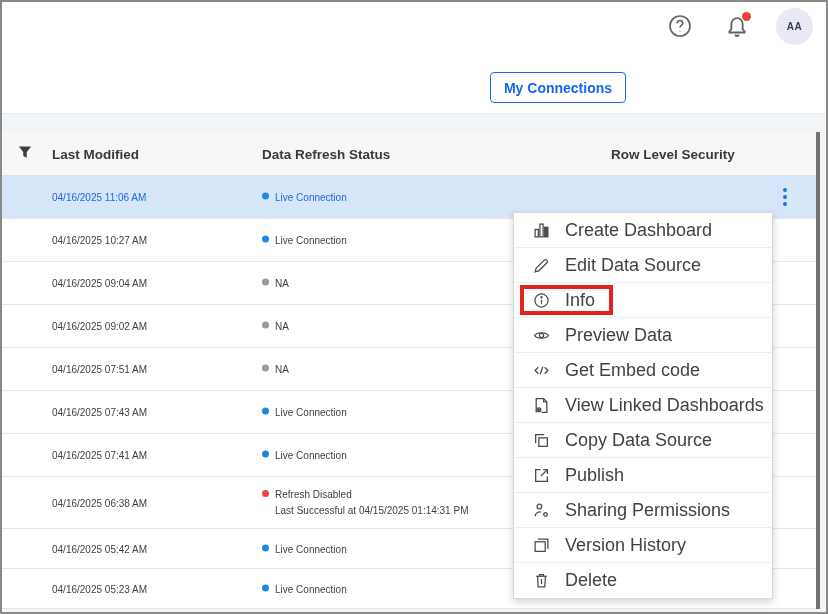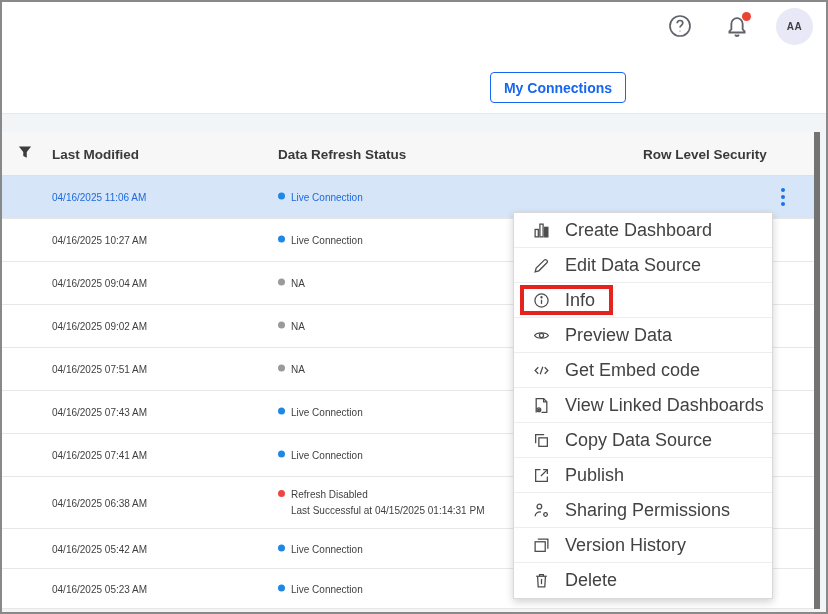--- a/index.html
+++ b/index.html
@@ -27,28 +27,28 @@
     background:#fff; border:1px solid #1766f0; color:#1766f0; }
   .btn-primary { top:69px; left:650px; width:153px; height:32px;
     background:#1766f0; border:1px solid #1766f0; color:#fff; }
   .caret-down { display:inline-block; margin-left:8px; width:0; height:0;
     border-left:5px solid transparent; border-right:5px solid transparent; border-top:5px solid #fff; }
 
   
   .content-bg { position:absolute; top:112px; left:0; right:0; bottom:0; background:#f1f5f8; }
 
   
-  .table { position:absolute; top:130px; left:0; width:818px; background:#fff; border-right:6px solid #737373; }
+  .table { position:absolute; top:130px; left:0; width:818px; background:#fff; border-right:4px solid #737373; }
   .thead { position:relative; height:44px; background:#f7f7f7; border-bottom:1px solid #e0e0e0;
     font-size:13.5px; font-weight:bold; color:#3a3a3a; }
   .thead .col, .row .cell { position:absolute; top:50%; transform:translateY(-50%); white-space:nowrap; }
   .col-filter { left:16px; }
   .col-1, .cell-1 { left:50px; }
-  .col-2, .cell-2 { left:256px;padding-left:20px; }
-  .col-3 { left:601px;padding-left:40px; }
+  .col-2, .cell-2 { left:240px;padding-left:20px; }
+  .col-3 { left:569px;padding-left:40px; }
 
   .row { position:relative; height:43px; border-bottom:1px solid #e7e7e7; background:#fff;
     font-size:10px; color:#3f3f3f; cursor:pointer; }
   .row.selected { background:#d7e5f9; }
   .row.selected .cell { color:#1a6add; }
   .row.tall { height:52px; }
   .row.short { height:40px; }
 
   .dot { display:inline-block; width:7px; height:7px; border-radius:50%; margin-right:6px; vertical-align:1px; }
   .dot.live { background:#1e88e5; }

